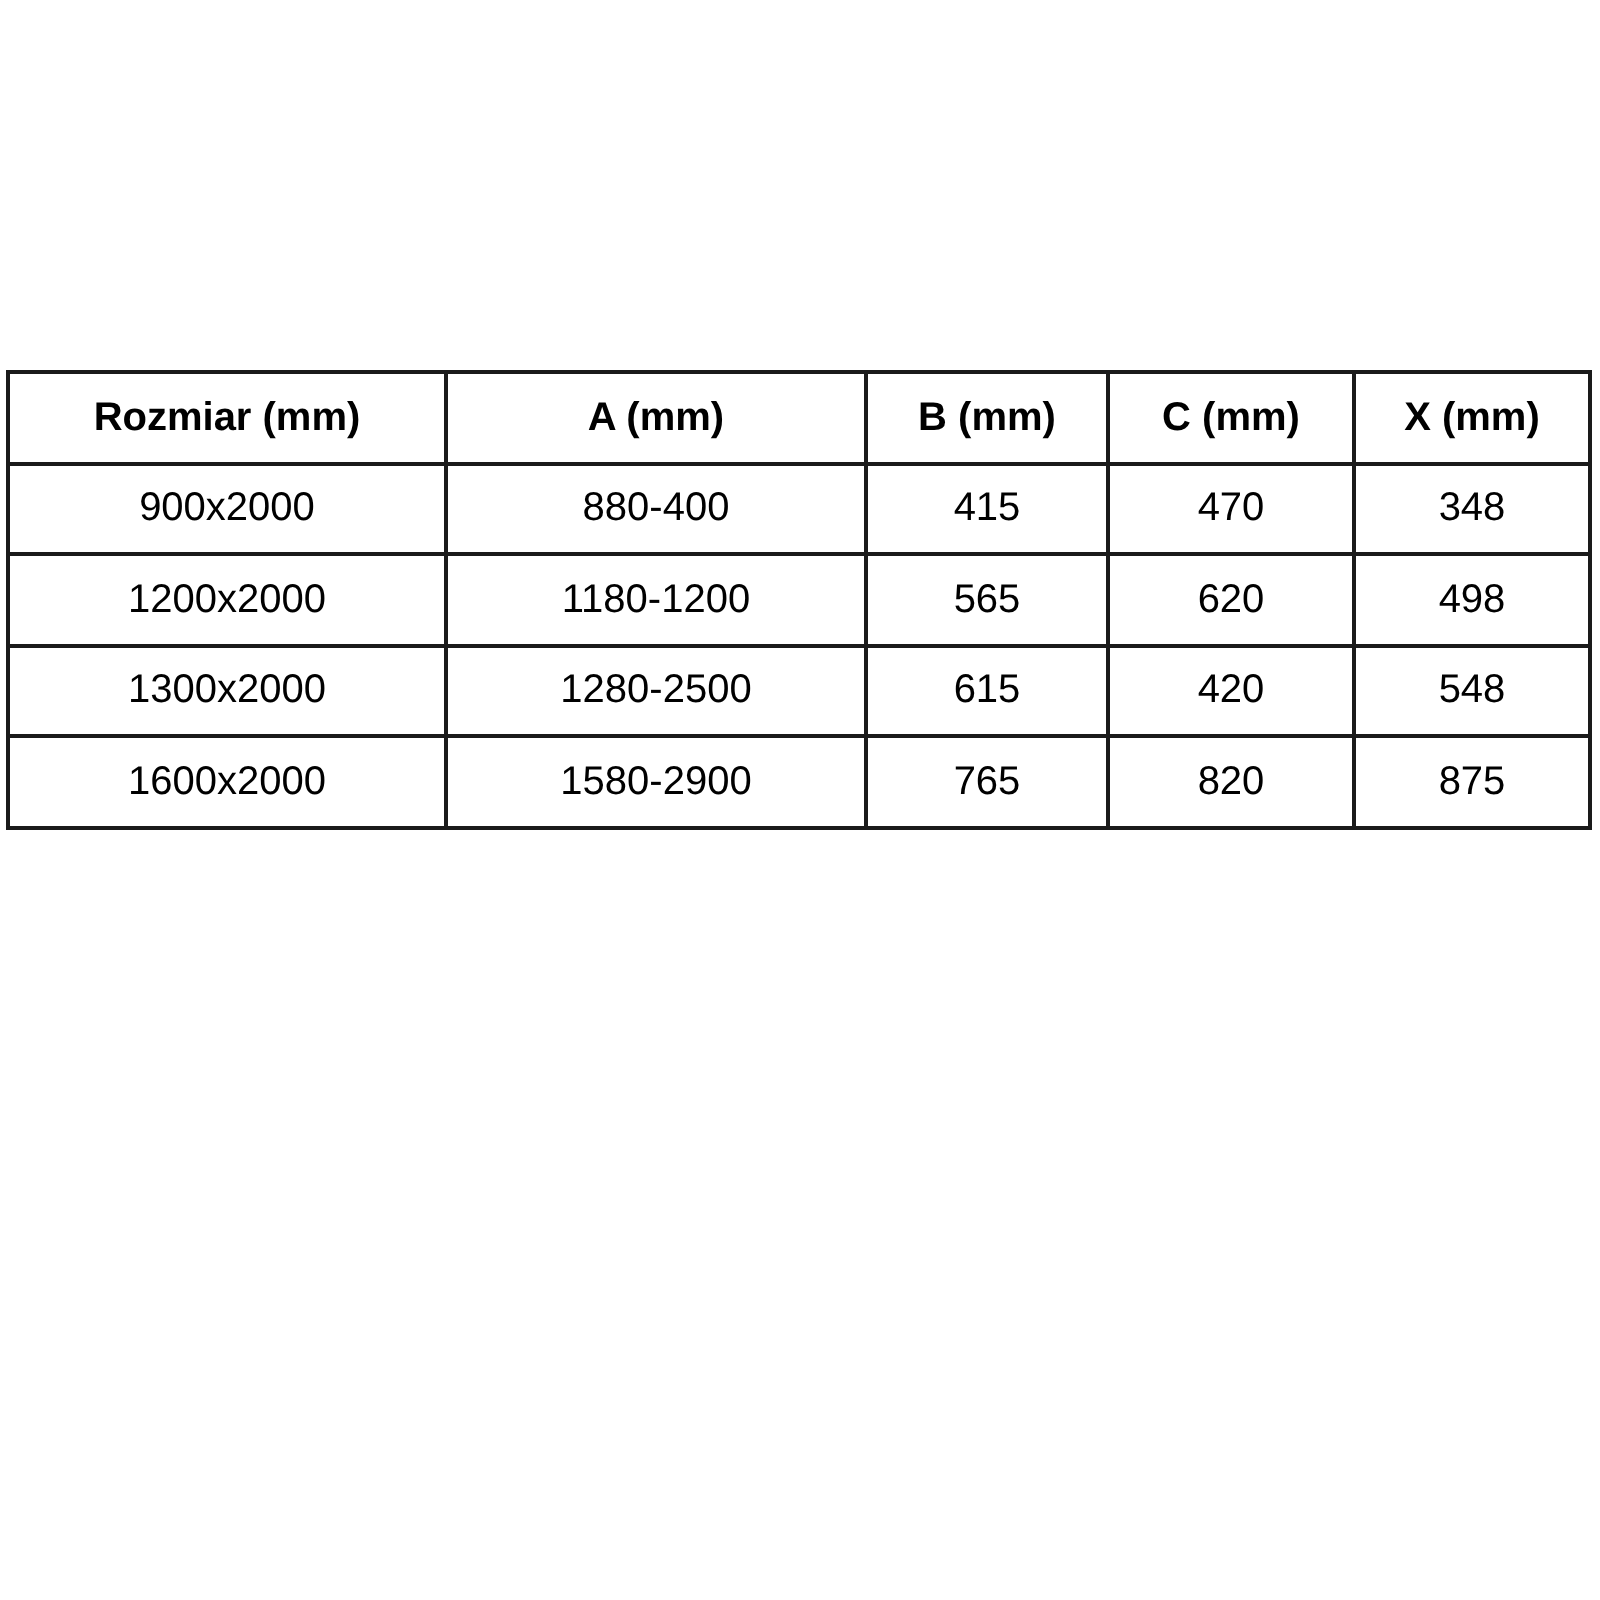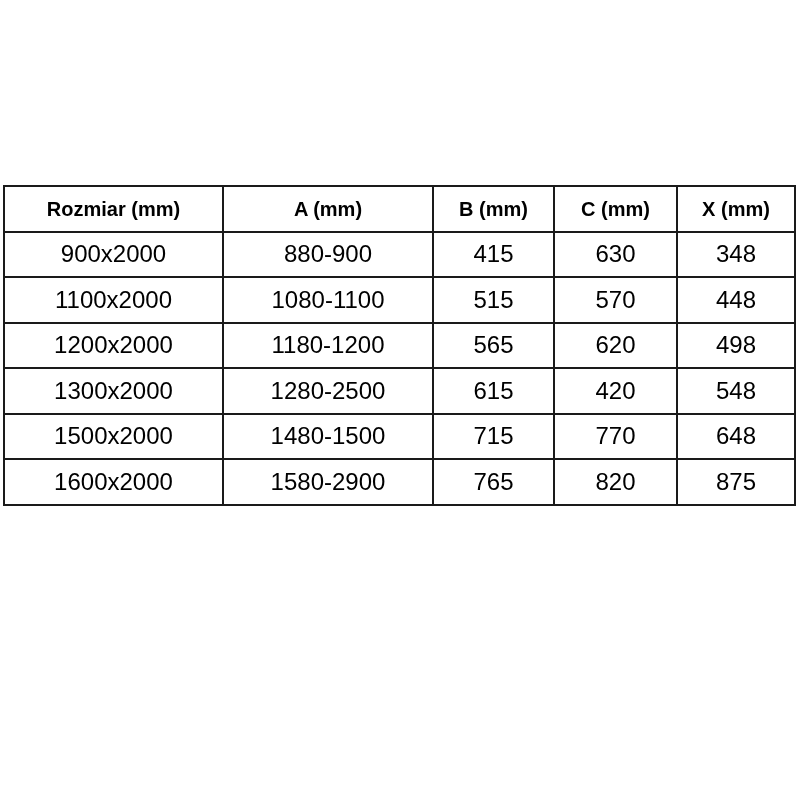--- a/index.html
+++ b/index.html
@@ -29,21 +29,21 @@
   table.spec-table col.c2 { width: 210px; }
   table.spec-table col.c3 { width: 121px; }
   table.spec-table col.c4 { width: 123px; }
   table.spec-table col.c5 { width: 118px; }
   table.spec-table th,
   table.spec-table td {
     border: 2px solid #1a1a1a;
     height: 45.5px;
     text-align: center;
     vertical-align: middle;
-    font-size: 24px;
+    font-size: 20px;
     line-height: 1;
     padding: 0;
     overflow: hidden;
     white-space: nowrap;
   }
   table.spec-table th {
     font-weight: bold;
     font-size: 20px;
   }
   table.spec-table td {
@@ -67,54 +67,40 @@
         <th>Rozmiar (mm)</th>
         <th>A (mm)</th>
         <th>B (mm)</th>
         <th>C (mm)</th>
         <th>X (mm)</th>
       </tr>
     </thead>
     <tbody>
       <tr>
         <td>900x2000</td>
-        <td>880-900</td>
+        <td>880-400</td>
         <td>415</td>
-        <td>630</td>
+        <td>470</td>
         <td>348</td>
-      </tr>
-      <tr>
-        <td>1100x2000</td>
-        <td>1080-1100</td>
-        <td>515</td>
-        <td>570</td>
-        <td>448</td>
       </tr>
       <tr>
         <td>1200x2000</td>
         <td>1180-1200</td>
         <td>565</td>
         <td>620</td>
         <td>498</td>
       </tr>
       <tr>
         <td>1300x2000</td>
         <td>1280-2500</td>
         <td>615</td>
         <td>420</td>
         <td>548</td>
       </tr>
       <tr>
-        <td>1500x2000</td>
-        <td>1480-1500</td>
-        <td>715</td>
-        <td>770</td>
-        <td>648</td>
-      </tr>
-      <tr>
         <td>1600x2000</td>
         <td>1580-2900</td>
         <td>765</td>
         <td>820</td>
         <td>875</td>
       </tr>
     </tbody>
   </table>
 </div>
 

